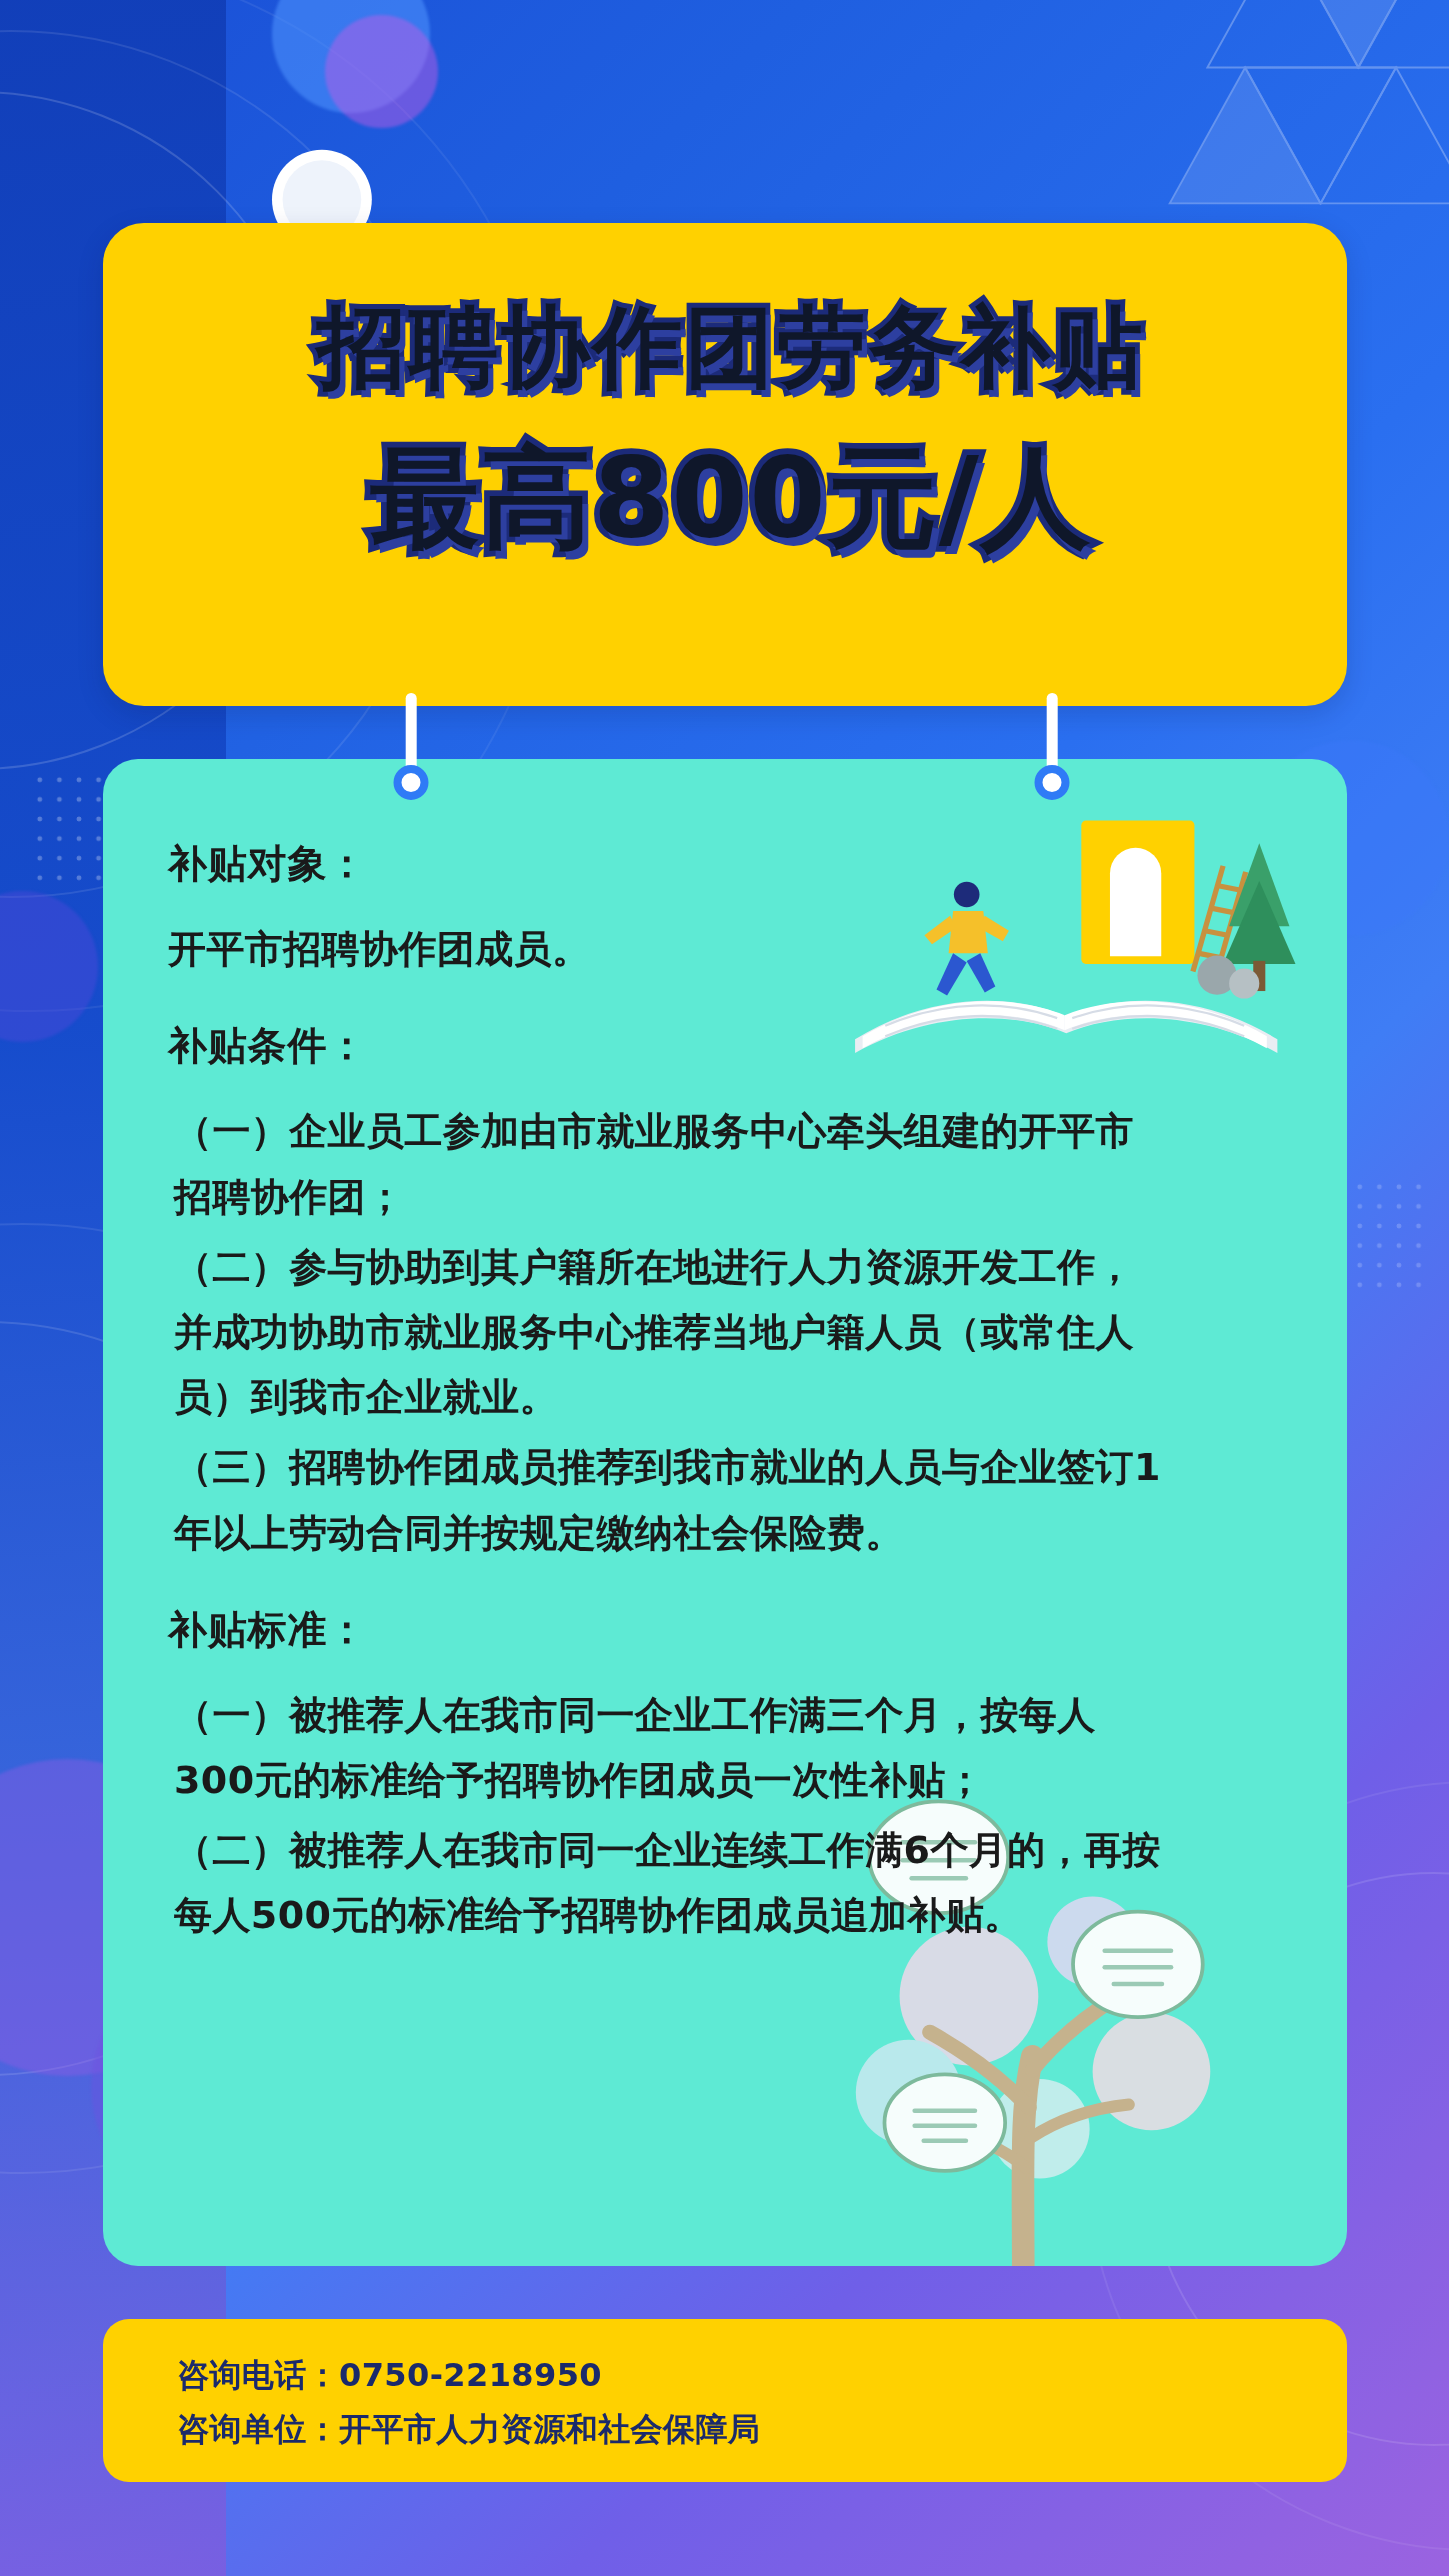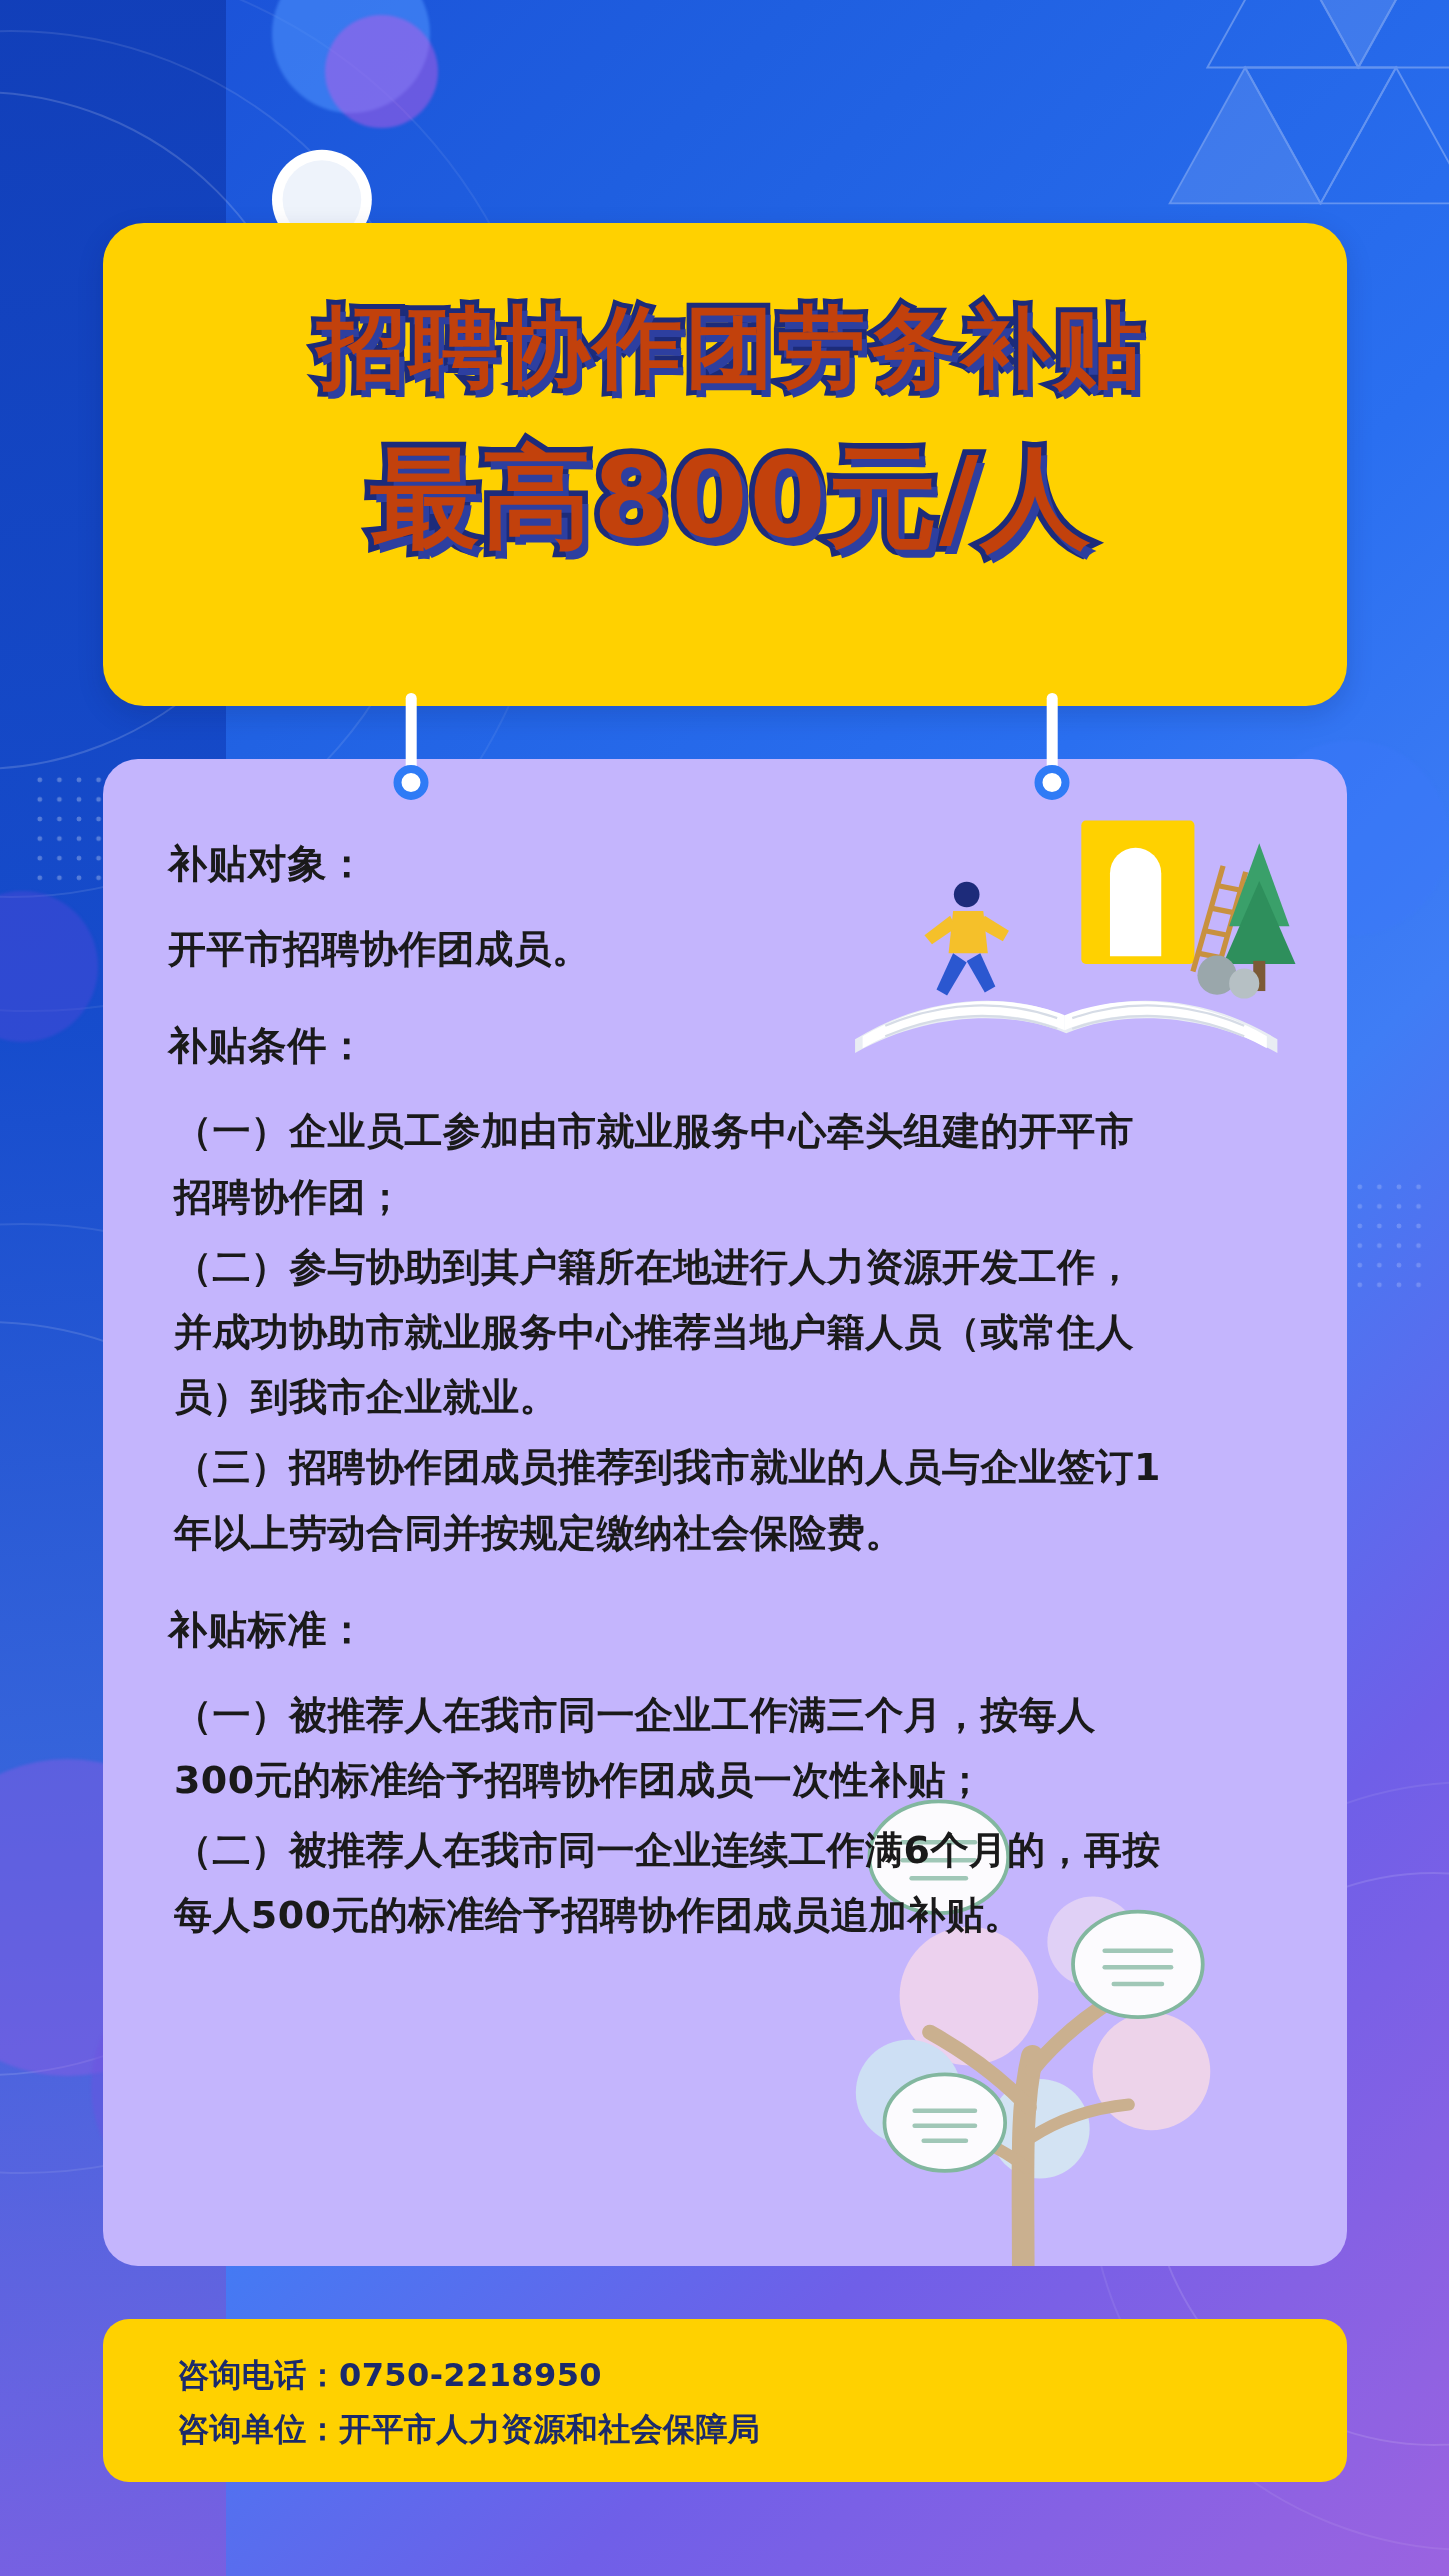--- a/index.html
+++ b/index.html
@@ -65,21 +65,21 @@
 
   
   .title-card {
     position: absolute; left: 103px; top: 223px; width: 1244px; height: 483px;
     background: #FFD100; border-radius: 41px; z-index: 5;
     box-shadow: 0 9px 26px rgba(10,30,90,.18);
   }
   .title-main, .title-sub {
     position: absolute; left: 0; width: 100%; text-align: center;
     font-family: "DejaVu Sans", "Liberation Sans", sans-serif;
-    font-weight: bold; color: #c2410c; white-space: nowrap; padding-left: 12px;
+    font-weight: bold; color: #0f172a; white-space: nowrap; padding-left: 12px;
   }
   .title-main {
     top: 65px; font-size: 89px; letter-spacing: 3px;
     -webkit-text-stroke: 9.8px #1c2b7a;
     paint-order: stroke fill;
     text-shadow: 5.3px 6.8px 0 #2d3fa0;
   }
   .title-sub {
     top: 202px; font-size: 110px; letter-spacing: 1.5px;
     -webkit-text-stroke: 11.3px #1c2b7a;
@@ -97,21 +97,21 @@
     position: absolute; left: 50%; transform: translateX(-50%);
     top: 72px; width: 35px; height: 35px; border-radius: 50%;
     background: #ffffff; border: 8.3px solid #2f7bf6;
   }
   .pin.p1 { left: 392px; top: 693px; width: 38px; height: 121px; }
   .pin.p2 { left: 1033px; top: 693px; width: 38px; height: 121px; }
 
   
   .content-card {
     position: absolute; left: 103px; top: 759px; width: 1244px; height: 1507px;
-    background: #c4b5fd; border-radius: 35px; z-index: 5; overflow: hidden;
+    background: #5eead4; border-radius: 35px; z-index: 5; overflow: hidden;
   }
 
   .illus-book { position: absolute; right: 47px; top: 54px; width: 460px; height: 249px; }
   .illus-tree { position: absolute; right: 7.5px; bottom: -7.5px; width: 543px; height: 559px; opacity: .95; }
 
   .card-inner { position: relative; z-index: 3; padding: 78px 65px 0 65px; }
 
   h2.section-title {
     font-family: "DejaVu Sans", "Liberation Sans", sans-serif;
     font-size: 39px; font-weight: bold; color: #1a1a1a;

